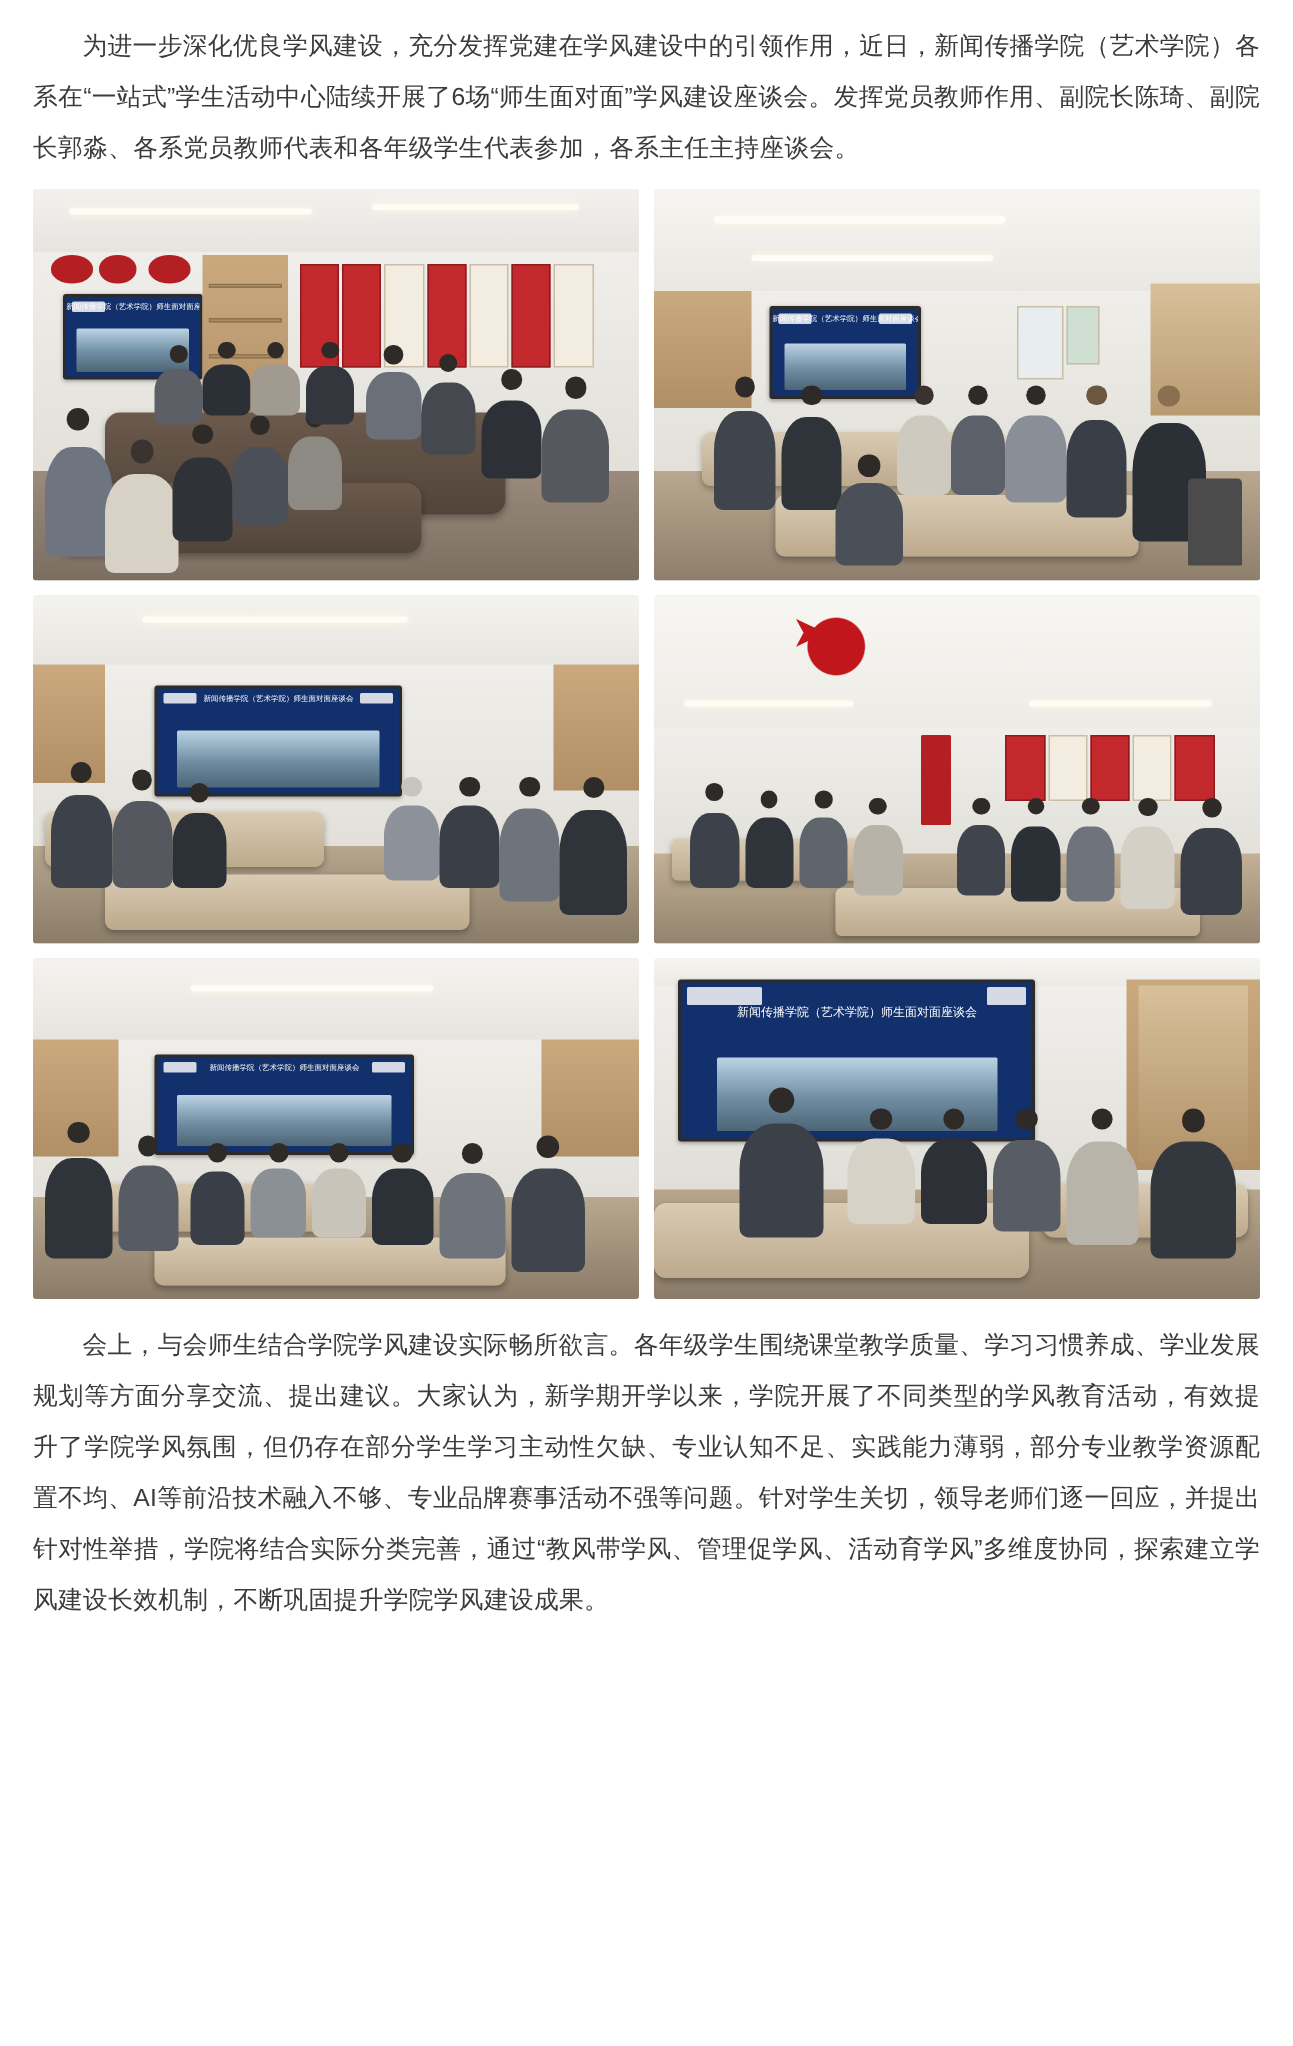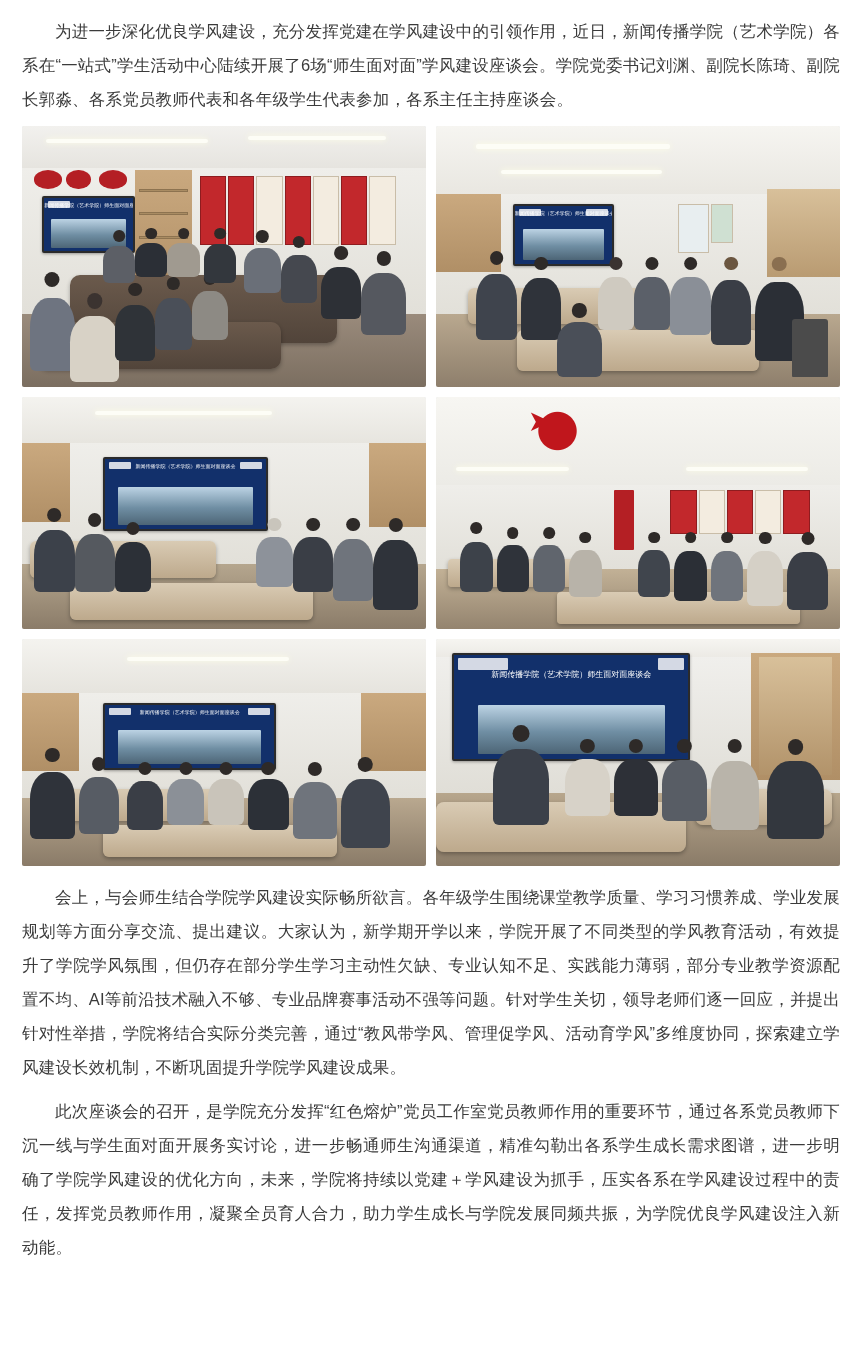--- a/index.html
+++ b/index.html
@@ -171,21 +171,21 @@
     position: absolute;
     background: #4b4b4b;
     border-radius: 3px 3px 1px 1px;
   }
 </style>
 </head>
 <body>
 
 <div class="page">
 
-  <p class="para">为进一步深化优良学风建设，充分发挥党建在学风建设中的引领作用，近日，新闻传播学院（艺术学院）各系在“一站式”学生活动中心陆续开展了6场“师生面对面”学风建设座谈会。学院党委书记刘渊、副院长陈琦、副院长郭淼、各系党员教师代表和各年级学生代表参加，各系主任主持座谈会。</p>
+  <p class="para">为进一步深化优良学风建设，充分发挥党建在学风建设中的引领作用，近日，新闻传播学院（艺术学院）各系在“一站式”学生活动中心陆续开展了6场“师生面对面”学风建设座谈会。发挥党员教师作用、副院长陈琦、副院长郭淼、各系党员教师代表和各年级学生代表参加，各系主任主持座谈会。</p>
 
   <div class="gallery">
 
     <div class="grid-row">
 
       <div class="photo h-row1">
         <div class="scene">
           <div class="ceiling" style="height:16%;"></div>
           <div class="wall" style="top:16%;height:56%;"></div>
           <div class="floor" style="height:28%;background:linear-gradient(#9a8b7c,#7b6e60);"></div>
@@ -546,15 +546,14 @@
           <div class="person" style="left:82%;bottom:12%;width:14%;height:44%;">
             <div class="head" style="width:28%;padding-bottom:28%;top:0;"></div>
             <div class="body" style="top:22%;background:#33373e;"></div>
           </div>
         </div>
       </div>
     </div>
   </div>
 
   <p class="para">会上，与会师生结合学院学风建设实际畅所欲言。各年级学生围绕课堂教学质量、学习习惯养成、学业发展规划等方面分享交流、提出建议。大家认为，新学期开学以来，学院开展了不同类型的学风教育活动，有效提升了学院学风氛围，但仍存在部分学生学习主动性欠缺、专业认知不足、实践能力薄弱，部分专业教学资源配置不均、AI等前沿技术融入不够、专业品牌赛事活动不强等问题。针对学生关切，领导老师们逐一回应，并提出针对性举措，学院将结合实际分类完善，通过“教风带学风、管理促学风、活动育学风”多维度协同，探索建立学风建设长效机制，不断巩固提升学院学风建设成果。</p>
-  <p class="para">此次座谈会的召开，是学院充分发挥“红色熔炉”党员工作室党员教师作用的重要环节，通过各系党员教师下沉一线与学生面对面开展务实讨论，进一步畅通师生沟通渠道，精准勾勒出各系学生成长需求图谱，进一步明确了学院学风建设的优化方向，未来，学院将持续以党建＋学风建设为抓手，压实各系在学风建设过程中的责任，发挥党员教师作用，凝聚全员育人合力，助力学生成长与学院发展同频共振，为学院优良学风建设注入新动能。</p>
 
 </div>
 
 </body></html>

